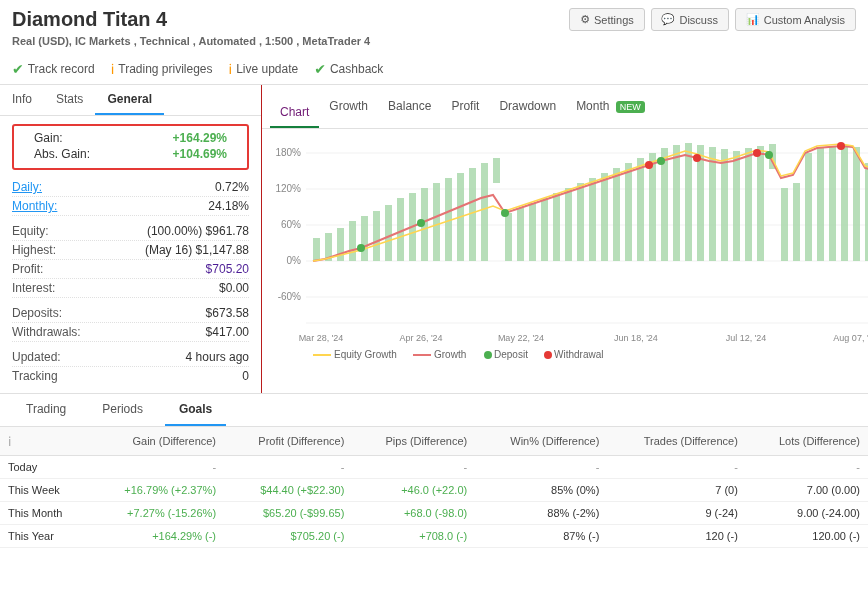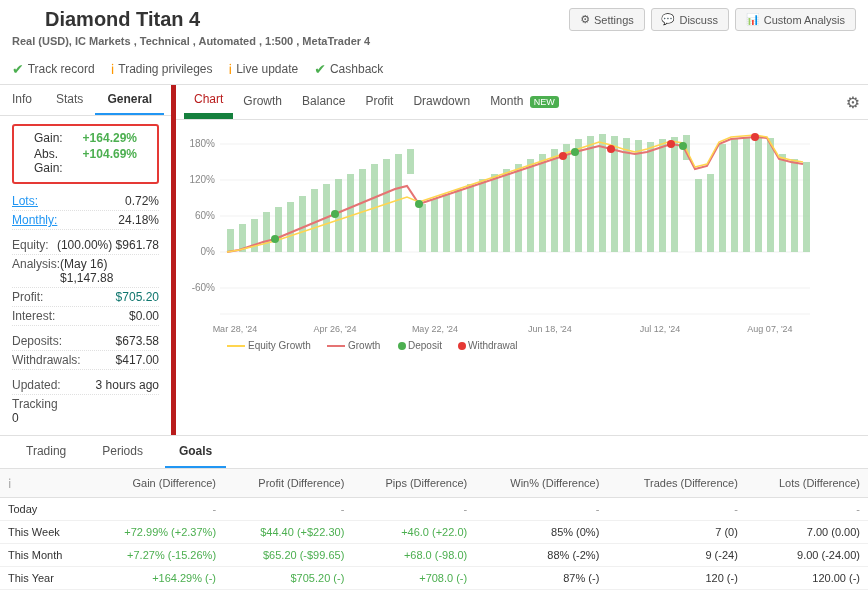--- a/index.html
+++ b/index.html
@@ -1,58 +1,58 @@
 <!DOCTYPE html>
 <html><head>
   <meta charset="utf-8">
   <style>
     * { box-sizing: border-box; margin: 0; padding: 0; }
     body { font-family: Arial, sans-serif; font-size: 12px; color: #333; background: #fff; width: 868px; }
 
     
     .header { padding: 8px 12px 4px; display: flex; align-items: center; justify-content: space-between; }
-    .header-title { font-size: 20px; font-weight: bold; color: #333; margin-left: 33px; }
+    .header-title { font-size: 20px; font-weight: bold; color: #333; }
     .header-actions { display: flex; gap: 6px; }
     .header-btn { padding: 4px 10px; border: 1px solid #ccc; background: #f5f5f5; border-radius: 3px; font-size: 11px; cursor: pointer; display: flex; align-items: center; gap: 4px; color: #555; }
     .header-subtitle { font-size: 11px; color: #666; padding: 0 12px 6px; font-weight: bold; }
 
     
     .badges { display: flex; gap: 16px; padding: 6px 12px; border-bottom: 1px solid #e0e0e0; }
     .badge { display: flex; align-items: center; gap: 4px; font-size: 12px; color: #555; }
     .badge-icon-check { color: #4caf50; font-size: 14px; }
     .badge-icon-info { color: #ff9800; font-size: 14px; }
 
     
     .main-content { display: flex; border-bottom: 1px solid #e0e0e0; }
 
     
-    .left-panel { width: 176px; border-right: 5px solid #b91c1c; flex-shrink: 0; }
+    .left-panel { width: 262px; border-right: 1px solid #b91c1c; flex-shrink: 0; }
     .tab-bar { display: flex; border-bottom: 1px solid #e0e0e0; }
     .tab { padding: 7px 12px; cursor: pointer; font-size: 12px; color: #555; border-bottom: 2px solid transparent; }
     .tab.active { color: #333; border-bottom: 2px solid #2196f3; font-weight: bold; }
 
     
     .stats-panel { padding: 8px 12px; }
     .gain-box { border: 2px solid #e53935; border-radius: 3px; padding: 5px 20px; margin-bottom: 8px; }
     .gain-row { display: flex; justify-content: space-between; font-size: 12px; margin-bottom: 2px; }
     .gain-label { color: #333; }
     .gain-value { color: #4caf50; font-weight: bold; }
     .stat-row { display: flex; justify-content: space-between; font-size: 12px; padding: 2px 0; border-bottom: 1px dotted #e0e0e0; }
-    .stat-row:last-child { border-bottom: none; flex-direction: column; }
+    .stat-row:last-child { border-bottom: none; }
     .stat-label { color: #2196f3; text-decoration: underline; cursor: pointer; }
     .stat-label-plain { color: #555; }
     .stat-value { color: #333; }
-    .stat-value.green { color: #0f766e; text-align: right; }
+    .stat-value.green { color: #4c1d95; text-align: right; }
     .spacer-row { height: 6px; }
 
     
     .right-panel { flex: 1; padding: 0; }
     .chart-tabs { display: flex; align-items: center; border-bottom: 1px solid #e0e0e0; padding: 0 8px; }
     .chart-tab { padding: 7px 10px; cursor: pointer; font-size: 12px; color: #555; border-bottom: 2px solid transparent; }
-    .chart-tab.active { color: #b91c1c; border-bottom: 6px solid #15803d; }
+    .chart-tab.active { color: #701a75; border-bottom: 2px solid #15803d; margin-top: 13px; }
     .new-badge { background: #4caf50; color: #fff; font-size: 9px; padding: 1px 4px; border-radius: 3px; margin-left: 3px; }
     .chart-settings { margin-left: auto; cursor: pointer; color: #666; font-size: 16px; }
 
     
     .chart-area { padding: 4px; position: relative; }
 
     
     .bottom-section { padding: 0; }
     .trading-tabs { display: flex; border-bottom: 1px solid #e0e0e0; padding: 0 12px; gap: 8px; }
     .trading-tab { padding: 8px 14px; font-size: 12px; cursor: pointer; color: #555; border-bottom: 2px solid transparent; }
@@ -124,34 +124,34 @@
           <span class="gain-label">Gain:</span>
           <span class="gain-value">+164.29%</span>
         </div>
         <div class="gain-row">
           <span class="gain-label">Abs. Gain:</span>
           <span class="gain-value">+104.69%</span>
         </div>
       </div>
 
       <div class="stat-row">
-        <span class="stat-label">Lots:</span>
+        <span class="stat-label">Daily:</span>
         <span class="stat-value">0.72%</span>
       </div>
       <div class="stat-row">
         <span class="stat-label">Monthly:</span>
         <span class="stat-value">24.18%</span>
       </div>
       <div class="spacer-row"></div>
       <div class="stat-row">
         <span class="stat-label-plain">Equity:</span>
         <span class="stat-value">(100.00%) $961.78</span>
       </div>
       <div class="stat-row">
-        <span class="stat-label-plain">Analysis:</span>
+        <span class="stat-label-plain">Highest:</span>
         <span class="stat-value">(May 16) $1,147.88</span>
       </div>
       <div class="stat-row">
         <span class="stat-label-plain">Profit:</span>
         <span class="stat-value green">$705.20</span>
       </div>
       <div class="stat-row">
         <span class="stat-label-plain">Interest:</span>
         <span class="stat-value">$0.00</span>
       </div>
@@ -160,21 +160,21 @@
         <span class="stat-label-plain">Deposits:</span>
         <span class="stat-value">$673.58</span>
       </div>
       <div class="stat-row">
         <span class="stat-label-plain">Withdrawals:</span>
         <span class="stat-value">$417.00</span>
       </div>
       <div class="spacer-row"></div>
       <div class="stat-row">
         <span class="stat-label-plain">Updated:</span>
-        <span class="stat-value">3 hours ago</span>
+        <span class="stat-value">4 hours ago</span>
       </div>
       <div class="stat-row">
         <span class="stat-label-plain">Tracking</span>
         <span class="stat-value">0</span>
       </div>
     </div>
   </div>
 
   <div class="right-panel">
     <div class="chart-tabs">
@@ -313,21 +313,21 @@
         <td>Today</td>
         <td class="dash">-</td>
         <td class="dash">-</td>
         <td class="dash">-</td>
         <td class="dash">-</td>
         <td class="dash">-</td>
         <td class="dash">-</td>
       </tr>
       <tr>
         <td>This Week</td>
-        <td class="green">+72.99% (+2.37%)</td>
+        <td class="green">+16.79% (+2.37%)</td>
         <td class="green">$44.40 (+$22.30)</td>
         <td class="green">+46.0 (+22.0)</td>
         <td>85% (0%)</td>
         <td>7 (0)</td>
         <td>7.00 (0.00)</td>
       </tr>
       <tr>
         <td>This Month</td>
         <td class="green">+7.27% (-15.26%)</td>
         <td class="green">$65.20 (-$99.65)</td>

